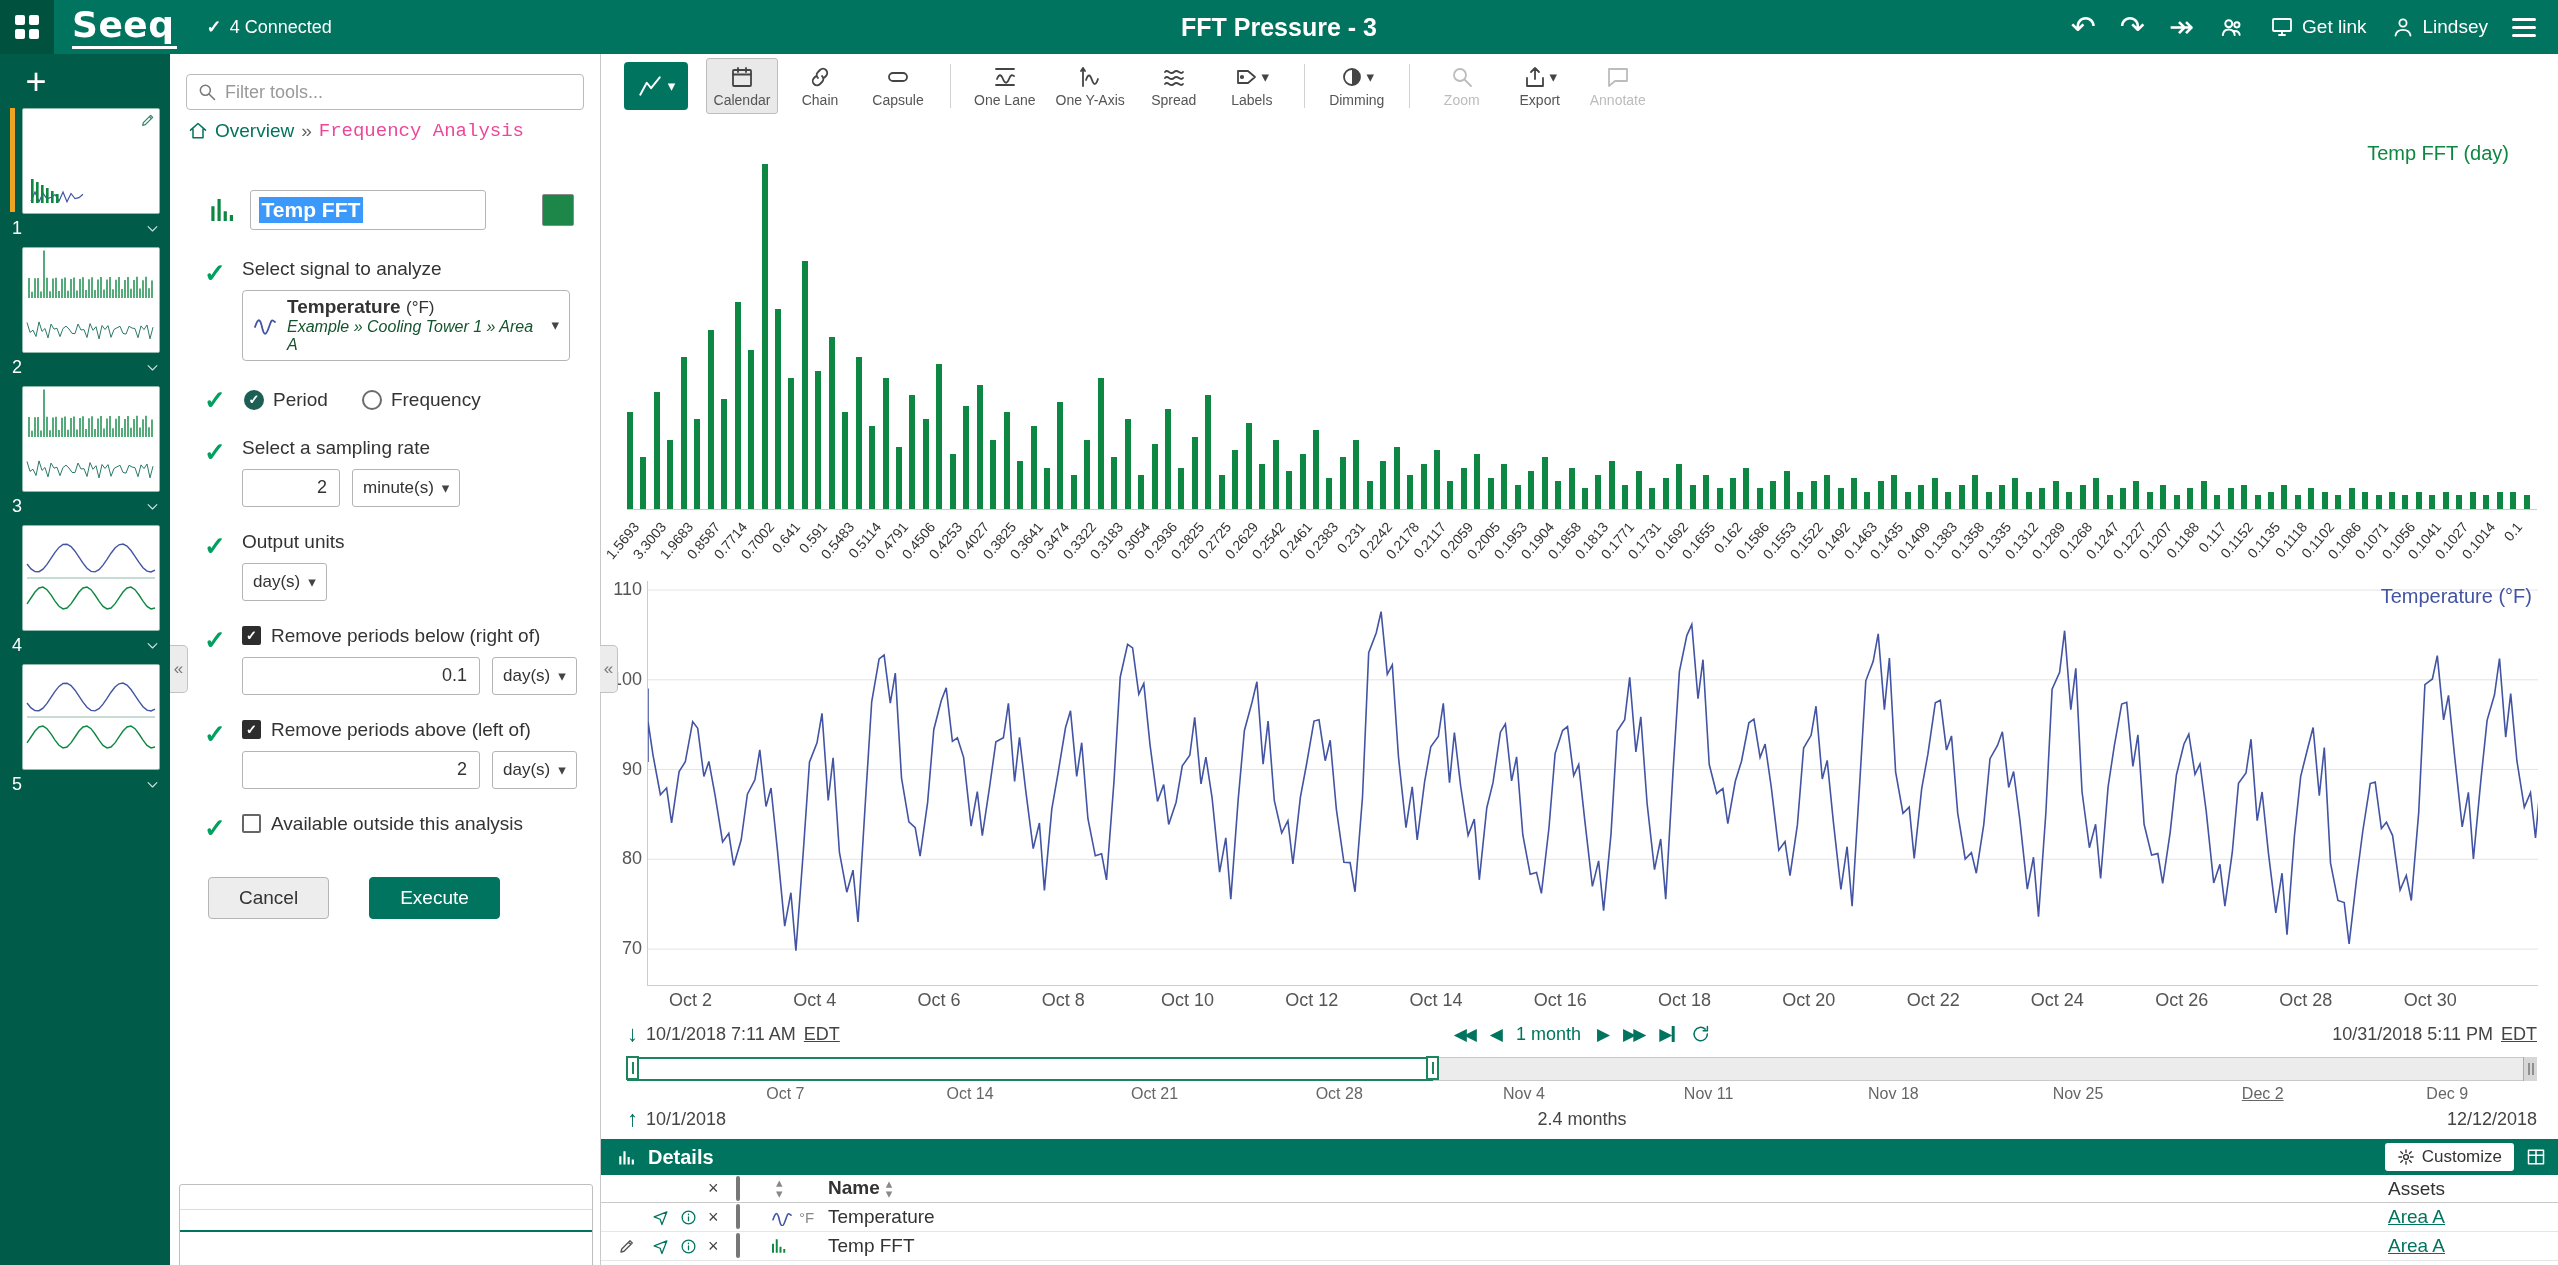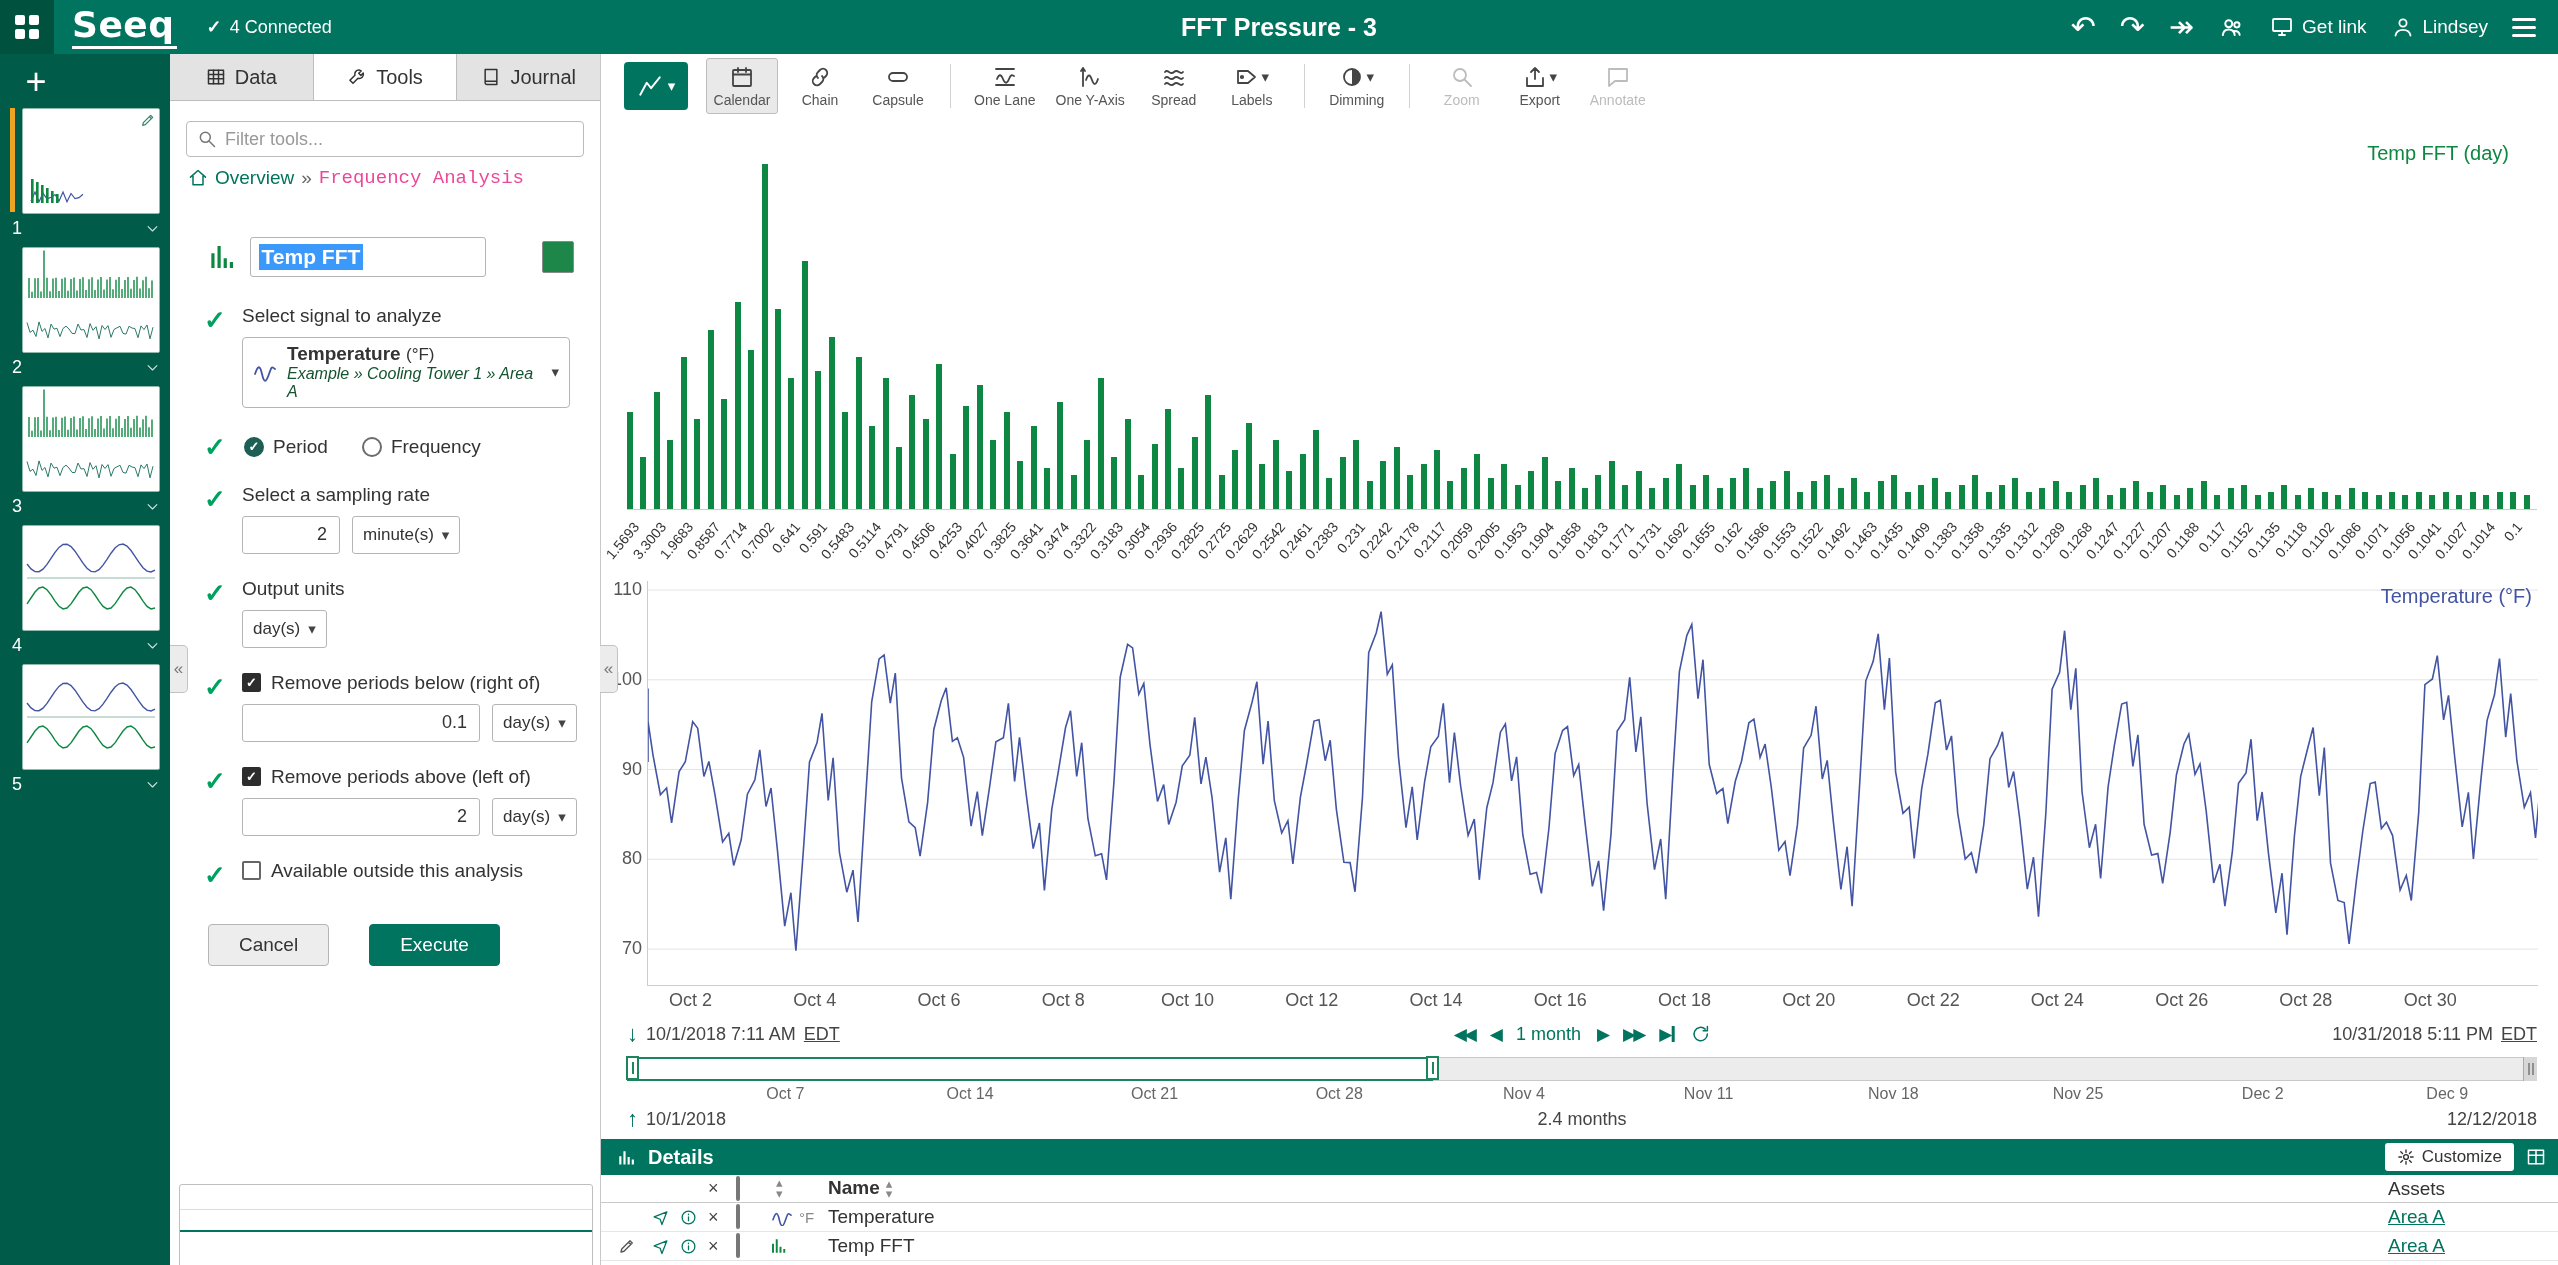--- a/index.html
+++ b/index.html
@@ -420,41 +420,20 @@
               <svg class="ic" width="15" height="15" viewBox="0 0 24 24">
                 <path d="M5 9l7 7 7-7"></path>
               </svg>
             </span>
           </div>
         </div>
       </div>
   </aside>
 
   <aside id="toolspanel">
-    <div class="tabs">
-      <div class="tab">
-        <svg class="ic" width="20" height="20" viewBox="0 0 24 24">
-            <rect x="3" y="4" width="18" height="16"></rect>
-            <path d="M3 9h18M3 14h18M9 4v16M15 4v16"></path>
-          </svg>
-        <span>Data</span>
-      </div>
-      <div class="tab active">
-        <svg class="ic" width="20" height="20" viewBox="0 0 24 24">
-            <path d="M14.5 3.5a5 5 0 0 0-5 6.3L3.5 15.8 7.2 19.5l6-6a5 5 0 0 0 6.3-6.3l-2.9 2.9-2.5-2.5 2.9-2.9z"></path>
-          </svg>
-        <span>Tools</span>
-      </div>
-      <div class="tab">
-        <svg class="ic" width="20" height="20" viewBox="0 0 24 24">
-            <path d="M5 3h14v18H7a2 2 0 0 1-2-2zM5 17h14"></path>
-          </svg>
-        <span>Journal</span>
-      </div>
-    </div>
 
     <div class="search-wrap">
       <svg class="ic mag" width="20" height="20" viewBox="0 0 24 24">
           <circle cx="10" cy="10" r="6"></circle>
           <path d="M15 15l6 6"></path>
         </svg>
       <input type="text" placeholder="Filter tools..." style="">
     </div>
 
     <div class="breadcrumb">
@@ -1001,21 +980,21 @@
     </div>
     <div class="tl-labels" id="tl-labels">
         <span class="tl-lab" style="left: 8.29%;">Oct 7</span>
         <span class="tl-lab" style="left: 17.96%;">Oct 14</span>
         <span class="tl-lab" style="left: 27.62%;">Oct 21</span>
         <span class="tl-lab" style="left: 37.29%;">Oct 28</span>
         <span class="tl-lab" style="left: 46.96%;">Nov 4</span>
         <span class="tl-lab" style="left: 56.63%;">Nov 11</span>
         <span class="tl-lab" style="left: 66.3%;">Nov 18</span>
         <span class="tl-lab" style="left: 75.97%;">Nov 25</span>
-        <span class="tl-lab" style="left: 85.64%;">Dec 2</span>
+        <span class="tl-lab" style="left: 85.64%; text-decoration: underline;">Dec 2</span>
         <span class="tl-lab" style="left: 95.3%;">Dec 9</span>
       </div>
 
     <div class="range-meta">
       <span class="garrow" style="margin-right:8px">↑</span>
       <span>10/1/2018</span>
       <span class="rm-center">2.4 months</span>
       <span class="rm-right">12/12/2018</span>
     </div>
 

